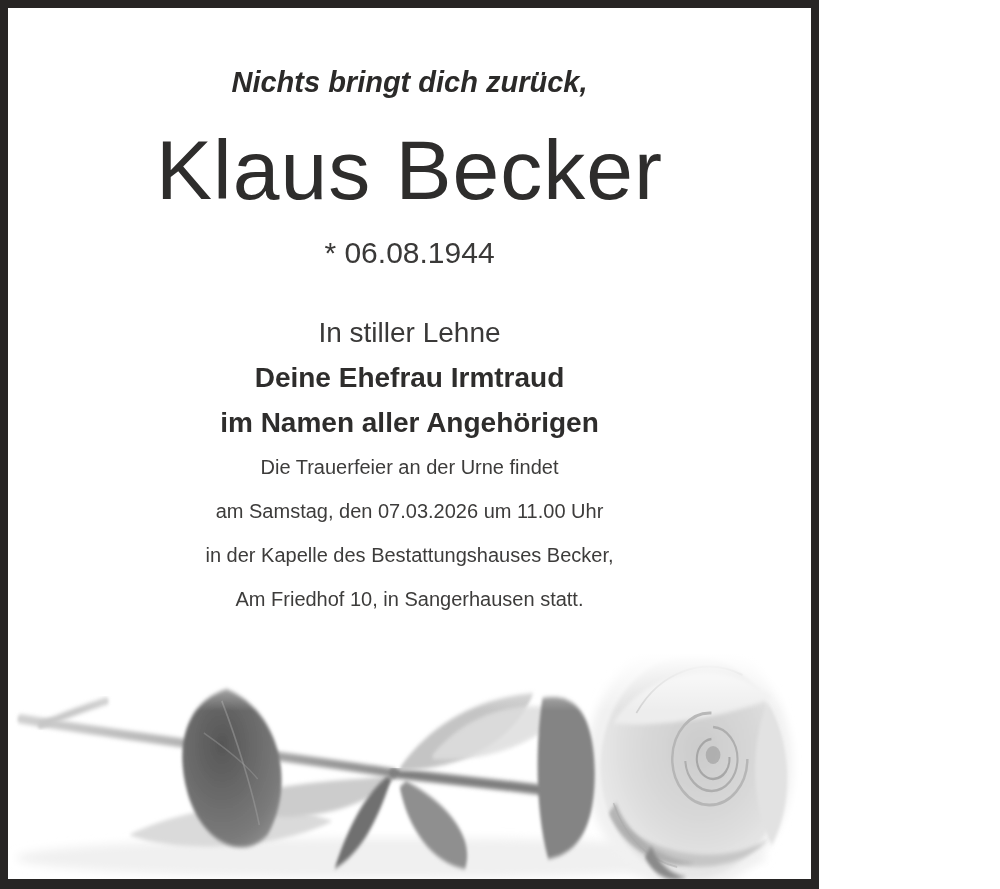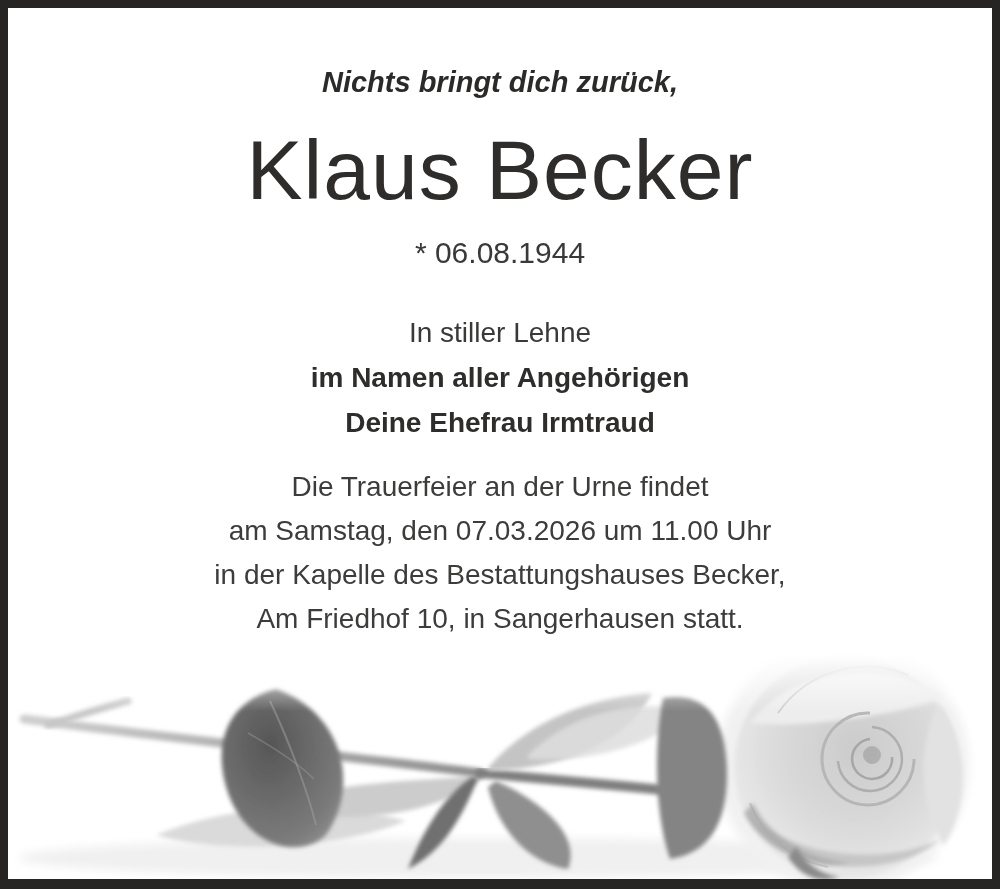--- a/index.html
+++ b/index.html
@@ -1,18 +1,18 @@
 <!DOCTYPE html>
 <html lang="de"><head>
 <meta charset="utf-8">
 <style>
   html, body { margin: 0; padding: 0; background: #ffffff; }
   .page {
     position: relative;
-    width: 1000px;
+    width: 819px;
     height: 889px;
     box-sizing: border-box;
     border: 8px solid #272524;
     border-bottom-width: 10px;
     background: #ffffff;
     overflow: hidden;
     font-family: "Liberation Sans", sans-serif;
     color: #2e2d2c;
     text-align: center;
   }
@@ -43,22 +43,21 @@
     align-items: flex-end;
   }
   .mourning {
     margin-top: 40px;
     font-size: 28px;
     line-height: 45px;
     color: #3a3938;
   }
   .mourning .bold { font-weight: 700; color: #2e2d2c; }
   .ceremony {
-    margin-top: 20px;
-    font-size: 28px;
+    font-size: 20px;
     line-height: 44px;
     color: #3d3c3b;
   }
   .rose-art {
     position: absolute;
     left: 0;
     bottom: 0;
     width: 100%;
     height: 226px;
     pointer-events: none;
@@ -75,22 +74,22 @@
   </div>
 
   <h1 class="name">Klaus Becker</h1>
 
   <div class="dates">
     <span>* 06.08.1944</span>
   </div>
 
   <div class="mourning">
     <div>In stiller Lehne</div>
+    <div class="bold">Deine Ehefrau Irmtraud</div>
     <div class="bold">im Namen aller Angehörigen</div>
-    <div class="bold">Deine Ehefrau Irmtraud</div>
   </div>
 
   <div class="ceremony">
     <div>Die Trauerfeier an der Urne findet</div>
     <div>am Samstag, den 07.03.2026 um 11.00 Uhr</div>
     <div>in der Kapelle des Bestattungshauses Becker,</div>
     <div>Am Friedhof 10, in Sangerhausen statt.</div>
   </div>
 
   <svg class="rose-art" viewBox="0 0 984 226" preserveAspectRatio="none" aria-hidden="true">

